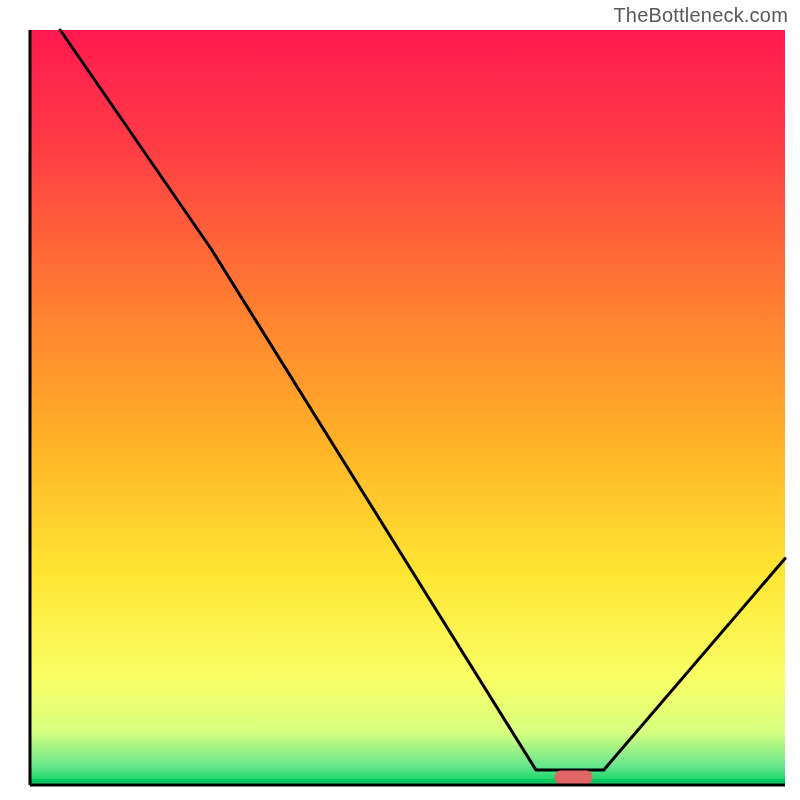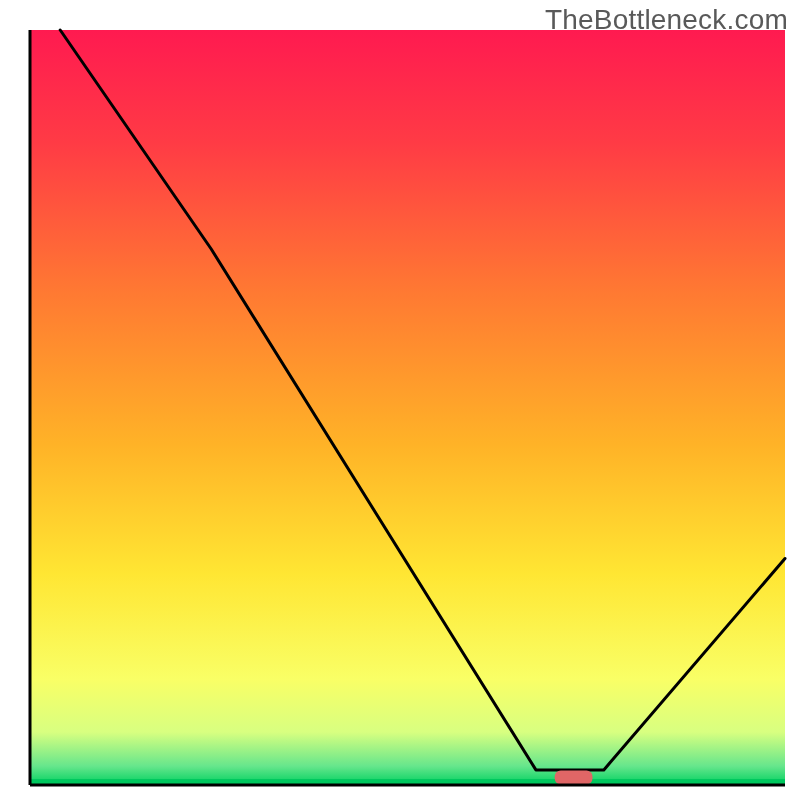--- a/index.html
+++ b/index.html
@@ -14,21 +14,21 @@
   .stage {
     position: relative;
     width: 800px;
     height: 800px;
   }
   .watermark {
     position: absolute;
     top: 4px;
     right: 12px;
     color: #595959;
-    font-size: 28px;
+    font-size: 20px;
     font-weight: 400;
     letter-spacing: 0.2px;
   }
   svg {
     position: absolute;
     top: 0;
     left: 0;
   }
 </style>
 </head>

